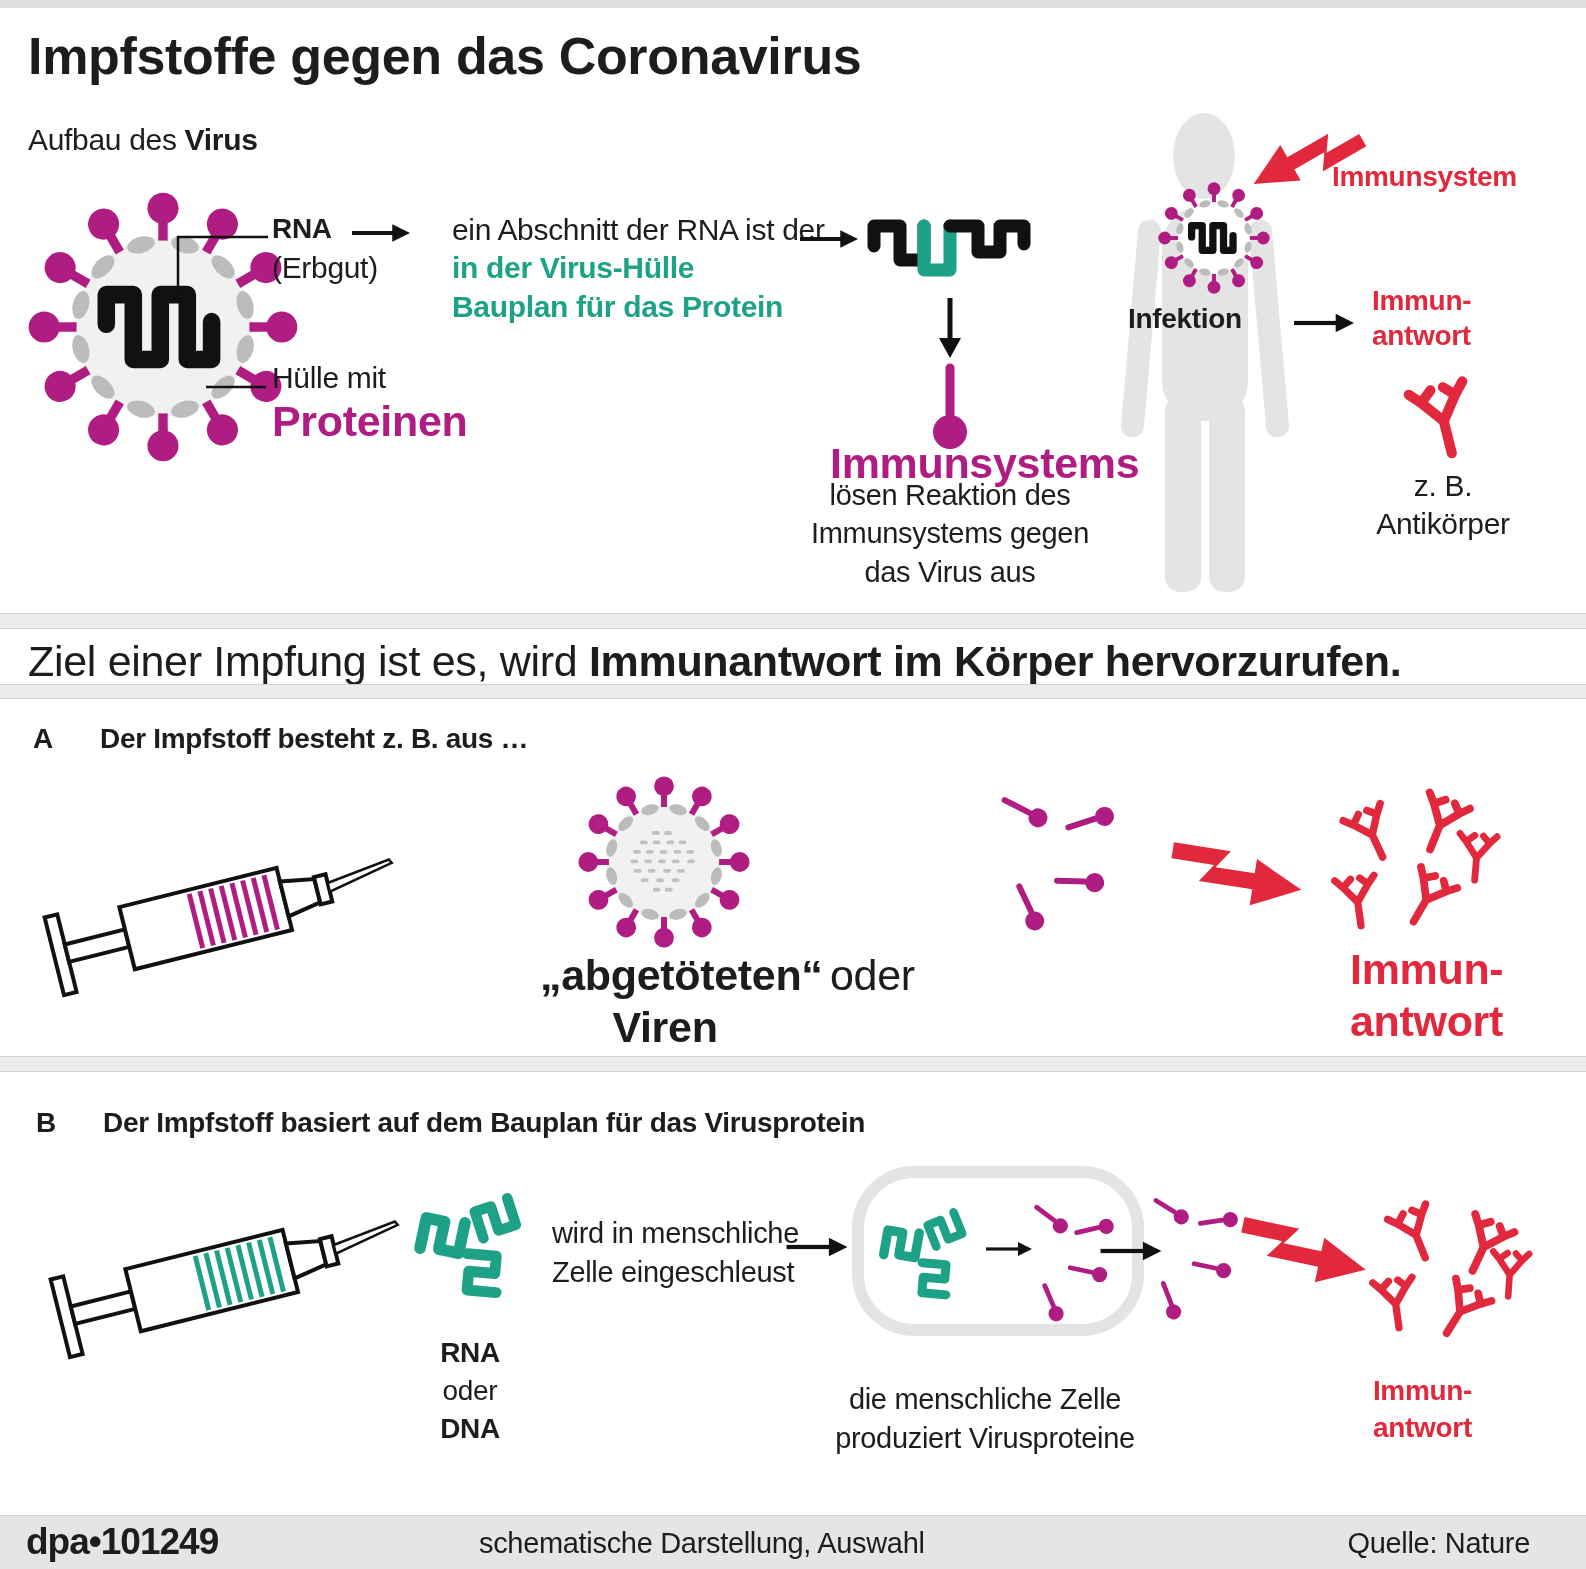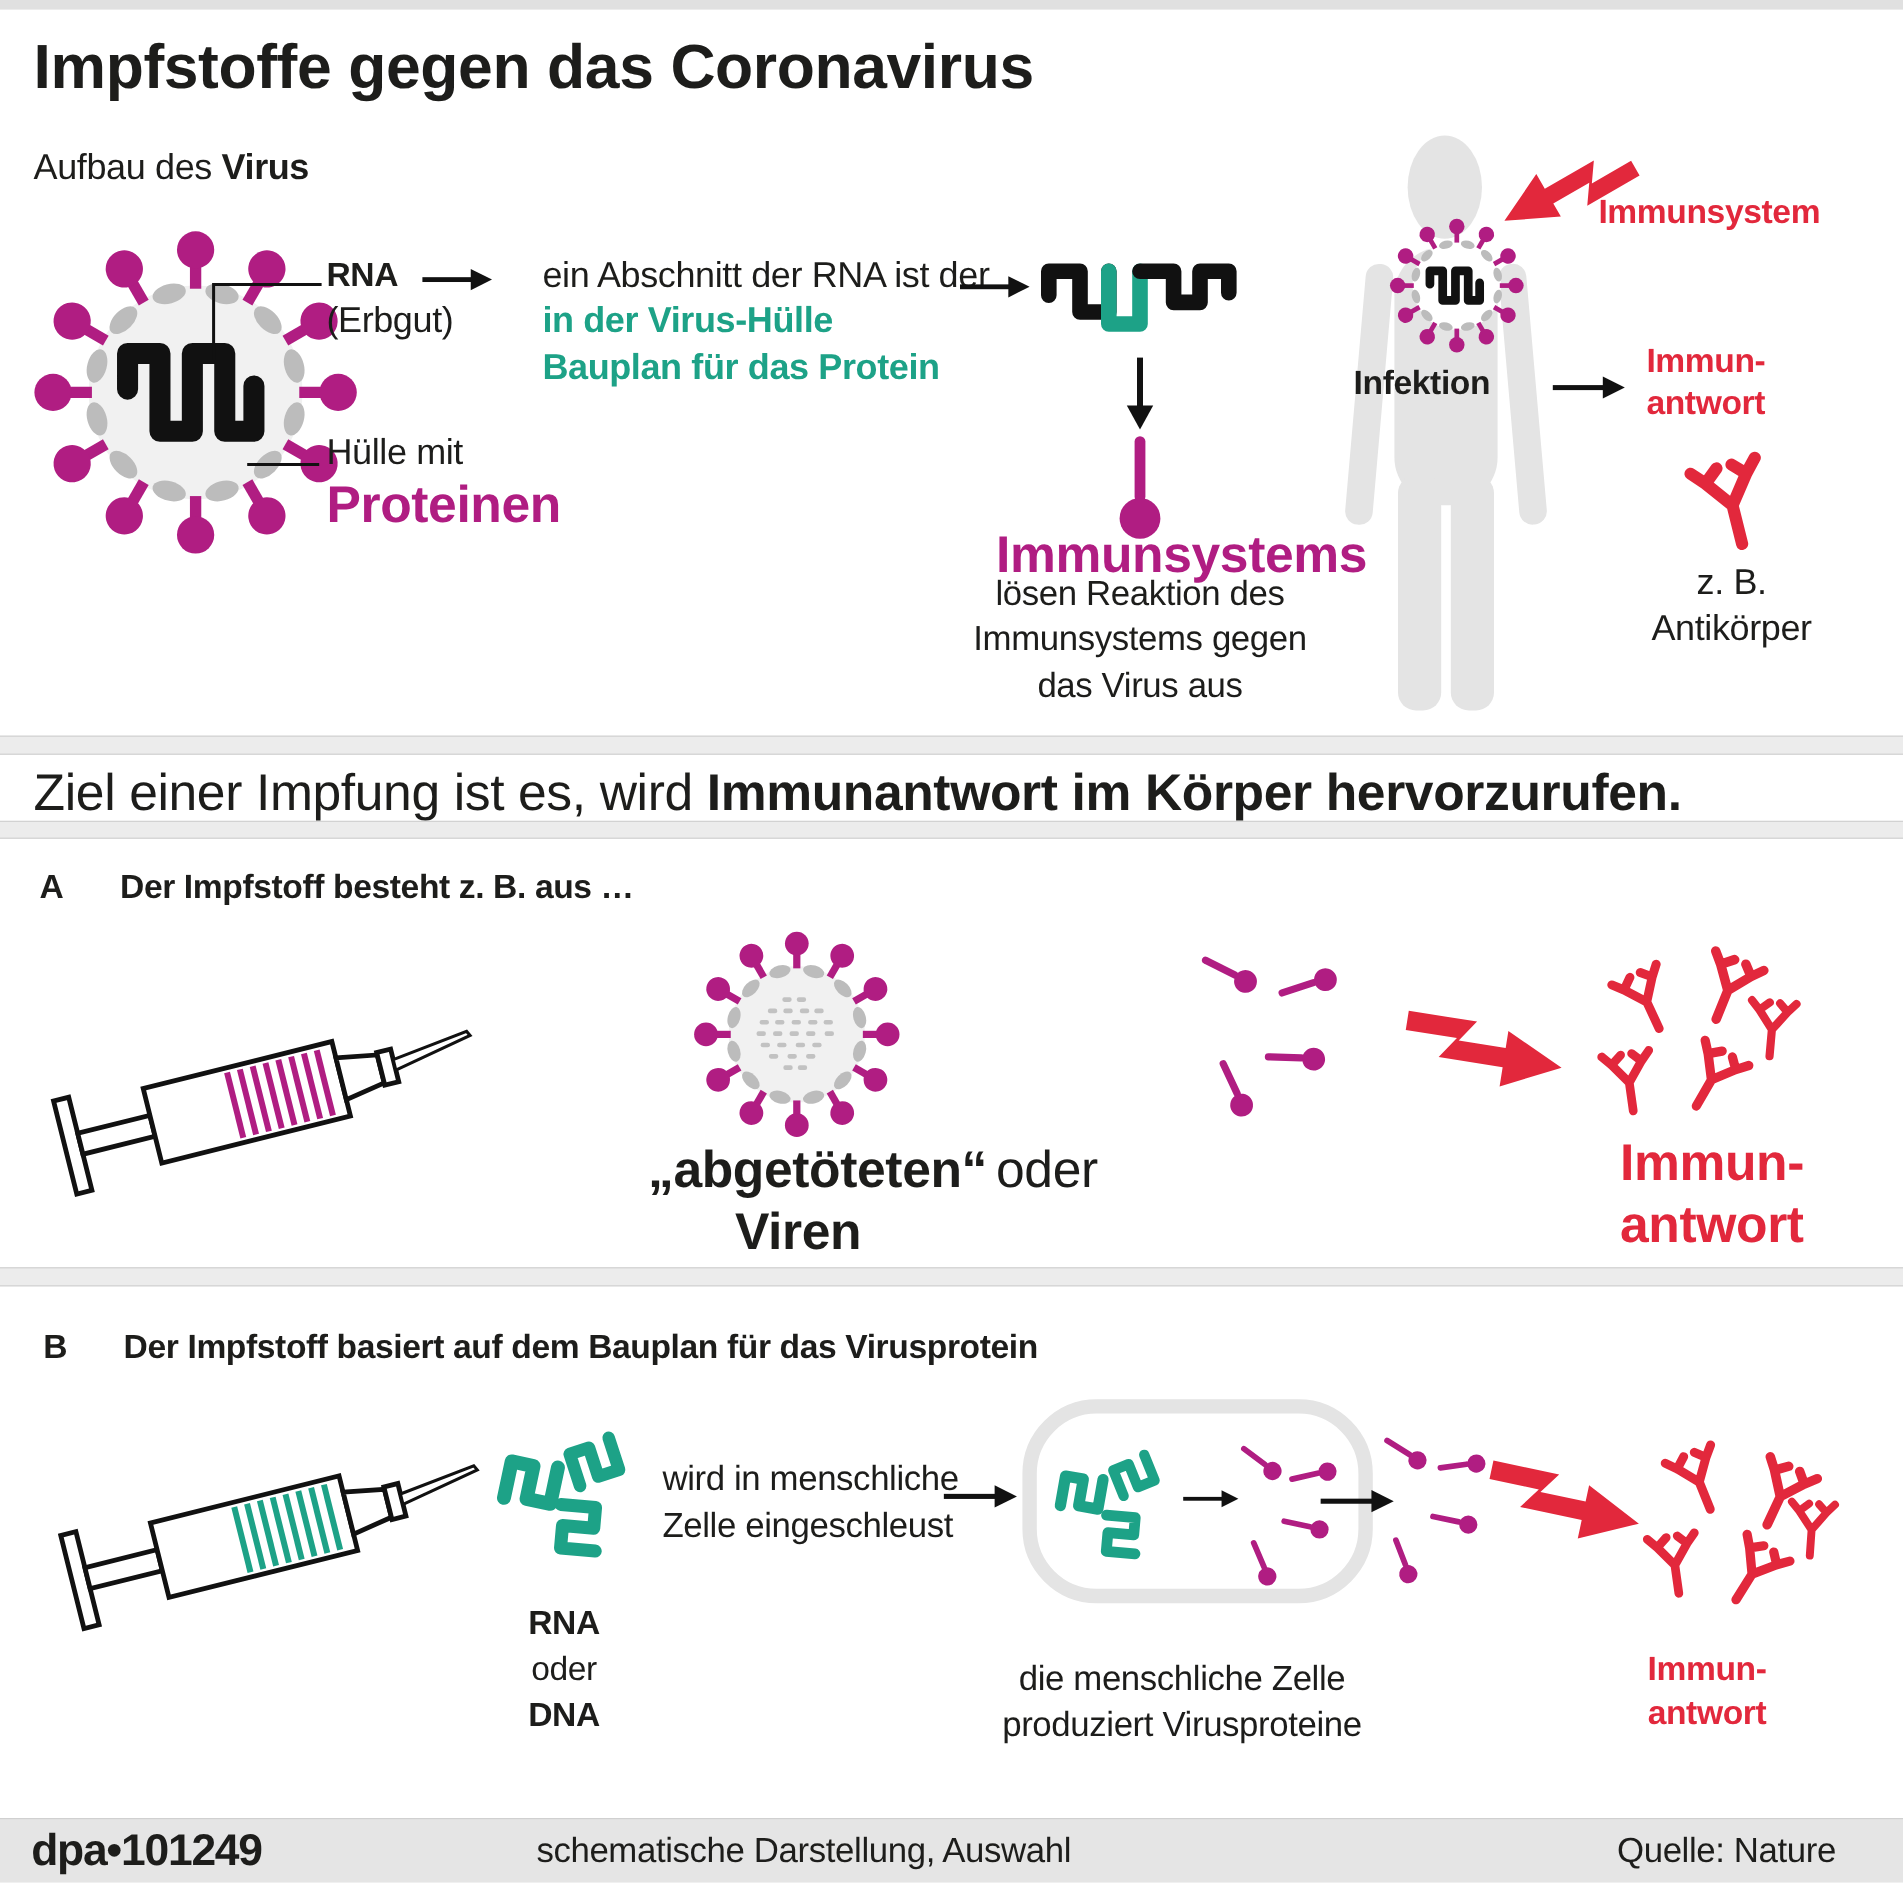--- a/index.html
+++ b/index.html
@@ -412,17 +412,17 @@
   </div>
   <div class="abs t b f34 red ctr" style="left:1350px;top:1376px;width:145px;">
     <div>Immun-</div>
     <div style="margin-top:7px;">antwort</div>
   </div>
 
   <div class="abs" style="left:0;top:1515px;width:1586px;height:54px;background:#e5e5e5;border-top:1px solid #d0d0d0;">
     <div class="abs t b" style="left:26px;top:6px;font-size:37px;letter-spacing:-1px;">
       <span>dpa</span><span>•</span><span>101249</span>
     </div>
-    <div class="abs t f29" style="left:447px;top:12px;">schematische Darstellung, Auswahl</div>
+    <div class="abs t f29" style="left:479px;top:12px;">schematische Darstellung, Auswahl</div>
     <div class="abs t f29" style="right:56px;top:12px;">Quelle: Nature</div>
   </div>
 
 </div>
 
 </body></html>

